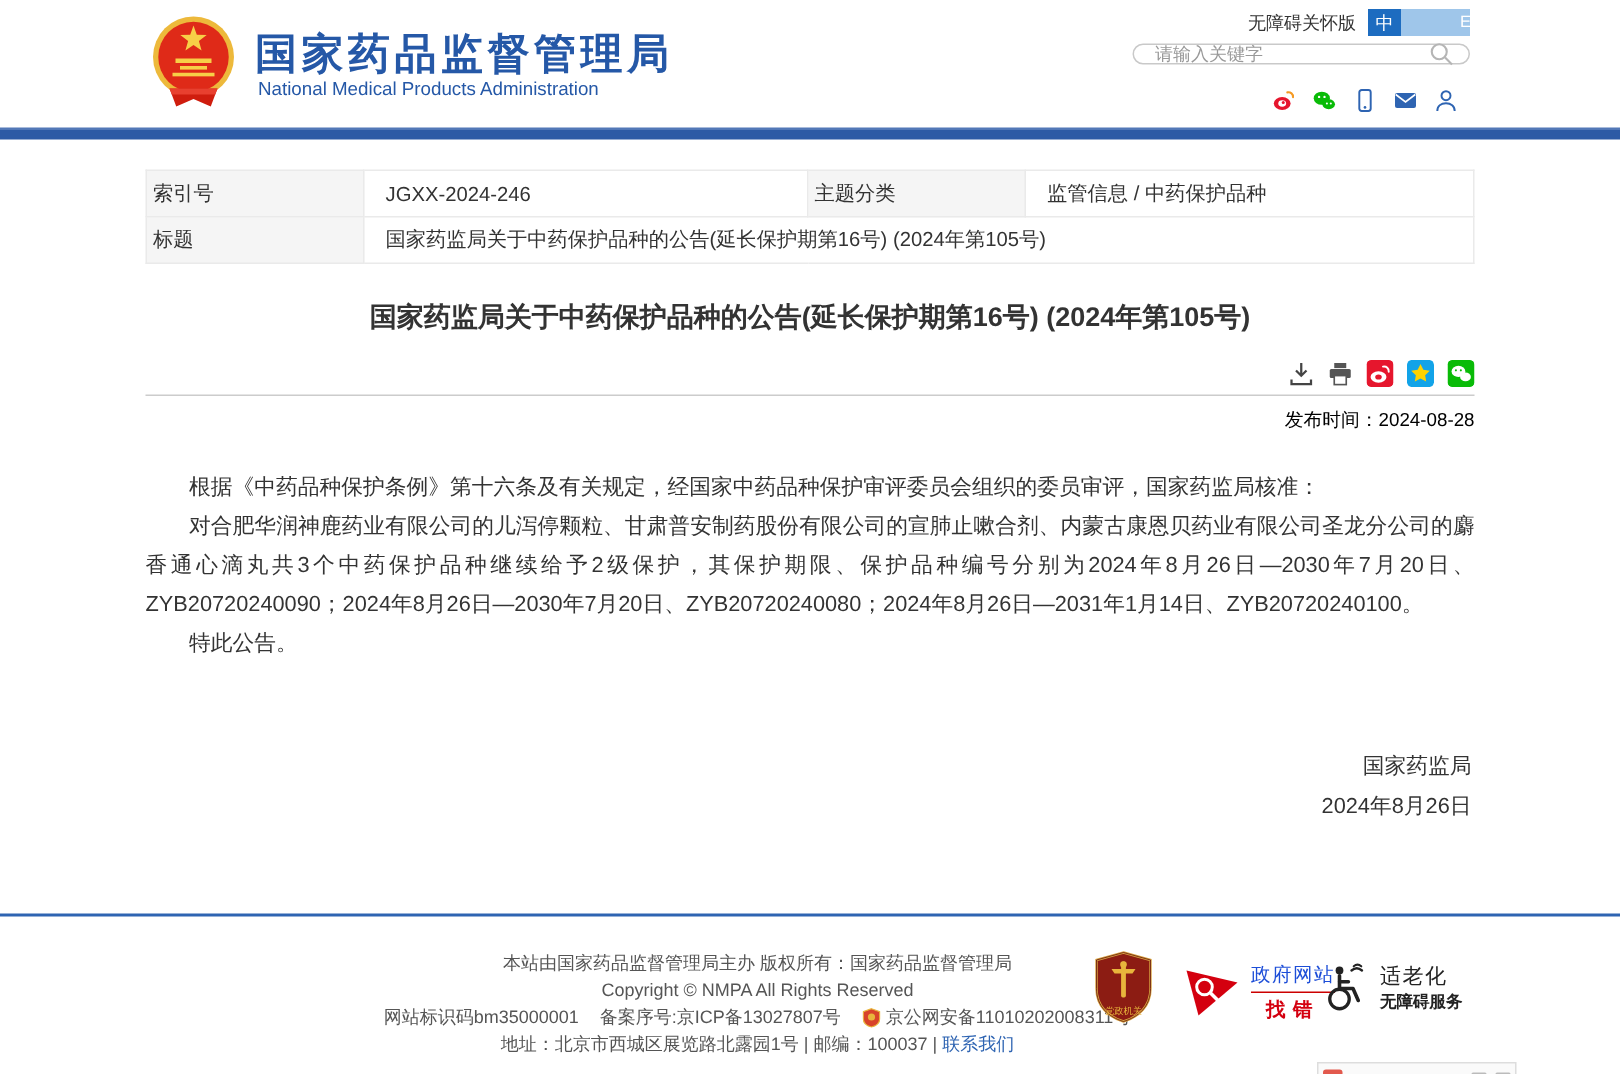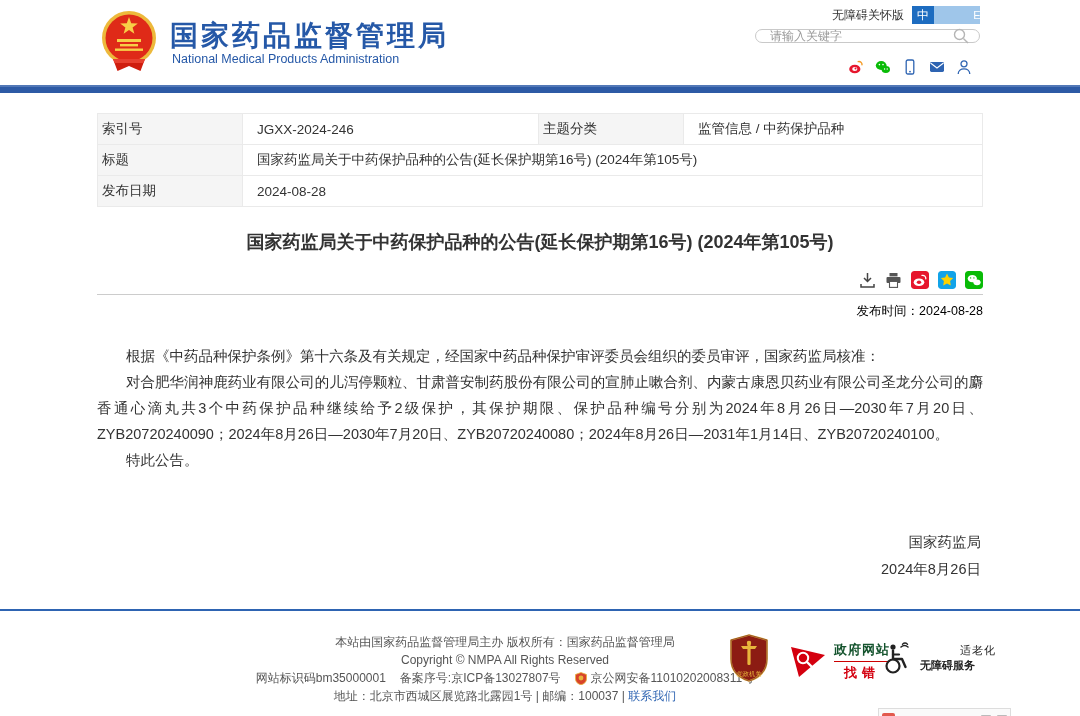--- a/index.html
+++ b/index.html
@@ -54,25 +54,25 @@
   .footer-sep { position:absolute; top:609px; left:0; width:1080px; height:2px; background:#2e64b2; }
   .footer-text { position:absolute; top:633px; left:215px; width:580px; text-align:center; font-size:12px; color:#555; line-height:18px; }
   .footer-text .row { white-space:nowrap; }
   .footer-row3 { display:inline-flex; align-items:center; gap:14px; }
   .psb-seg { display:inline-flex; align-items:center; gap:4px; }
   .contact { color:#2e64b2; cursor:pointer; }
 
   .badge-shield { position:absolute; top:634px; left:729px; width:40px; height:48px; cursor:pointer; }
   .badge-error { position:absolute; top:641px; left:789px; display:flex; align-items:center; gap:7px; cursor:pointer; }
   .badge-error-text { display:flex; flex-direction:column; align-items:center; }
-  .be-l1 { font-size:13px; font-weight:bold; color:#14532d; letter-spacing:1px; padding-bottom:2px; border-bottom:1px solid #c00; }
+  .be-l1 { font-size:13px; font-weight:normal; color:#1d4ed8; letter-spacing:1px; padding-bottom:2px; border-bottom:1px solid #c00; }
   .be-l2 { font-size:13px; font-weight:bold; color:#d4000f; letter-spacing:5px; margin-top:2px; }
   .badge-access { position:absolute; top:641px; left:880px; display:flex; align-items:center; gap:6px; cursor:pointer; }
   .badge-access-text { display:flex; flex-direction:column; }
-  .ba-l1 { font-size:11px; color:#222; letter-spacing:1px;margin-left:40px; }
+  .ba-l1 { font-size:14px; color:#222; letter-spacing:1px; }
   .ba-l2 { font-size:11px; font-weight:bold; color:#222; }
 
   .bottom-widget { position:absolute; top:708px; left:878px; width:133px; height:20px; border:1px solid #ddd; background:#fafafa; display:flex; align-items:center; padding:2px 3px; gap:6px; }
   .bw-red { width:13px; height:10px; background:#e2594d; border-radius:2px; flex:none; }
   .bw-dot { width:10px; height:6px; background:#bbb; border-radius:1px; }
 </style>
 </head>
 <body>
 
 <div class="page">
@@ -147,24 +147,20 @@
           <tr>
         <td class="lbl">索引号</td>
         <td style="width:296px;">JGXX-2024-246</td>
         <td class="lbl">主题分类</td>
         <td>监管信息 / 中药保护品种</td>
       </tr>
       <tr>
         <td class="lbl">标题</td>
         <td colspan="3">国家药监局关于中药保护品种的公告(延长保护期第16号) (2024年第105号)</td>
       </tr>
-      <tr>
-        <td class="lbl">发布日期</td>
-        <td colspan="3">2024-08-28</td>
-      </tr>
     </tbody>
       </table>
 
     <div class="article-title">国家药监局关于中药保护品种的公告(延长保护期第16号) (2024年第105号)</div>
 
     <div class="toolbar">
       <svg class="tool-ico" viewBox="0 0 17 17">
         <path d="M8.5 1 v8 M5 6 l3.5 3.5 L12 6" stroke="#444" stroke-width="1.5" fill="none"></path>
         <path d="M2 12 v3 h13 v-3" stroke="#444" stroke-width="1.5" fill="none"></path>
       </svg>

